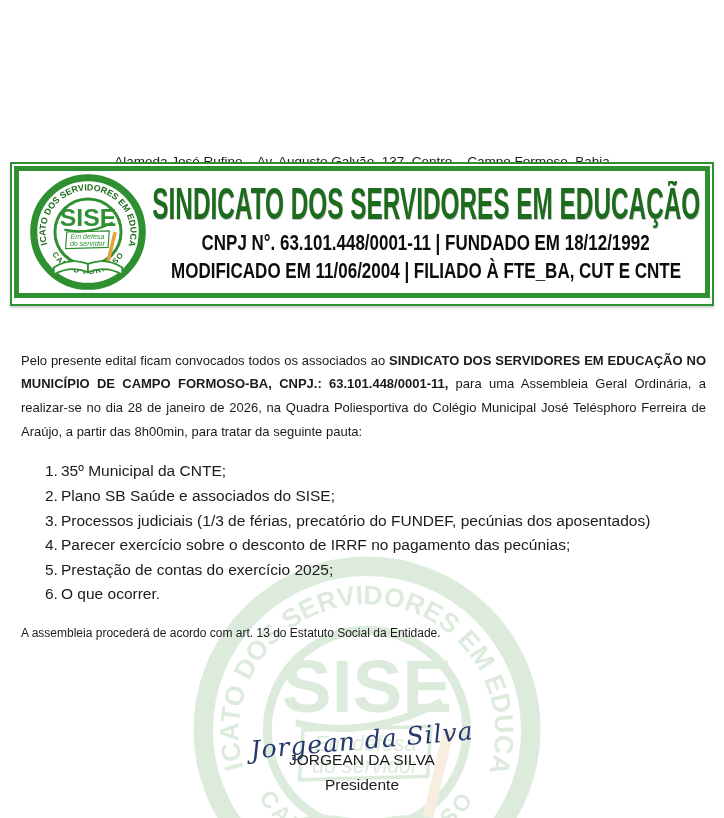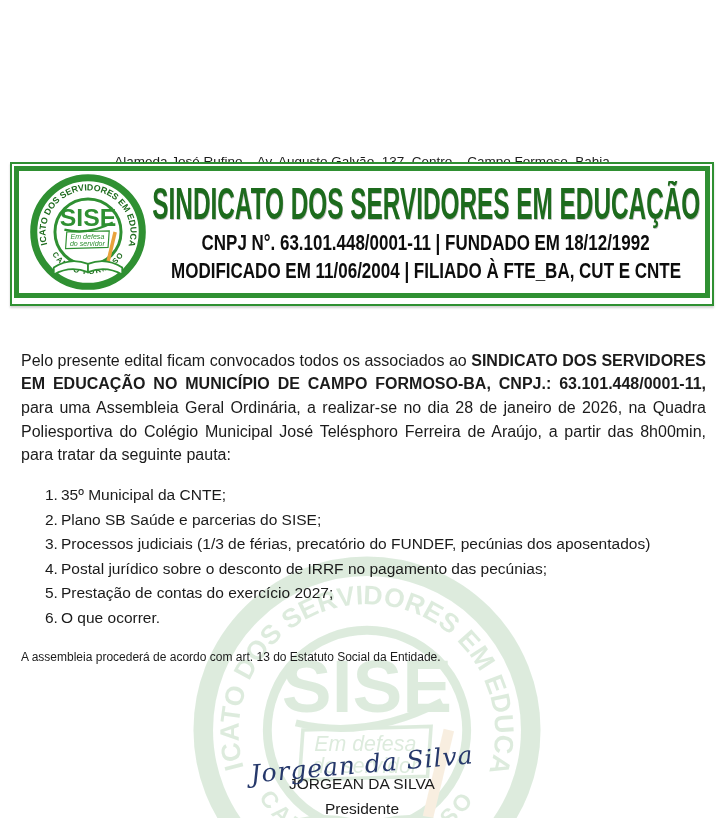--- a/index.html
+++ b/index.html
@@ -29,21 +29,21 @@
   
   .contact{margin-top:152px;text-align:center;font-size:13.5px;line-height:19.5px;color:#1b1b1b;}
   .contact .link{color:#0563c1;text-decoration:underline;cursor:pointer;}
   .contact .email-part{margin-left:42px;}
 
   .date-line{text-align:right;margin:17px 19px 0 0;font-size:15.5px;}
 
   .doc-title{text-align:center;margin-top:39px;font-size:15.5px;font-weight:bold;
              text-decoration:underline;letter-spacing:0.2px;}
 
-  .body-par{margin:46px 18px 16px 21px;font-size:16px;line-height:23.7px;text-align:justify;}
+  .body-par{margin:46px 18px 16px 21px;font-size:13px;line-height:23.7px;text-align:justify;}
   .body-par .bold{font-weight:bold;}
 
   .agenda{list-style:none;margin:15px 18px 0 21px;padding:0;font-size:15.5px;line-height:24.6px;}
   .agenda li{display:flex;}
   .agenda .num{flex:0 0 40px;text-align:left;padding-left:24px;box-sizing:border-box;}
   .agenda .itxt{flex:1;}
 
   .closing{margin:19px 18px 0 21px;font-size:12px;}
 
   .sig-block{margin-top:86px;text-align:center;}
@@ -134,33 +134,33 @@
 
     <p class="body-par"><span>Pelo presente edital ficam convocados todos os associados ao </span><span class="bold">SINDICATO DOS SERVIDORES EM EDUCAÇÃO NO MUNICÍPIO DE CAMPO FORMOSO-BA, CNPJ.: 63.101.448/0001-11,</span><span> para uma Assembleia Geral Ordinária, a realizar-se no dia 28 de janeiro de 2026, na Quadra Poliesportiva do Colégio Municipal José Telésphoro Ferreira de Araújo, a partir das 8h00min, para tratar da seguinte pauta:</span></p>
 
     <ul class="agenda">
       <li>
         <span class="num">1.</span>
         <span class="itxt">35º Municipal da CNTE;</span>
       </li>
       <li>
         <span class="num">2.</span>
-        <span class="itxt">Plano SB Saúde e parcerias do SISE;</span>
+        <span class="itxt">Plano SB Saúde e associados do SISE;</span>
       </li>
       <li>
         <span class="num">3.</span>
         <span class="itxt">Processos judiciais (1/3 de férias, precatório do FUNDEF, pecúnias dos aposentados)</span>
       </li>
       <li>
         <span class="num">4.</span>
-        <span class="itxt">Postal jurídico sobre o desconto de IRRF no pagamento das pecúnias;</span>
+        <span class="itxt">Parecer exercício sobre o desconto de IRRF no pagamento das pecúnias;</span>
       </li>
       <li>
         <span class="num">5.</span>
-        <span class="itxt">Prestação de contas do exercício 2027;</span>
+        <span class="itxt">Prestação de contas do exercício 2025;</span>
       </li>
       <li>
         <span class="num">6.</span>
         <span class="itxt">O que ocorrer.</span>
       </li>
     </ul>
 
     <div class="closing">A assembleia procederá de acordo com art. 13 do Estatuto Social da Entidade.</div>
 
     <div class="sig-block">

